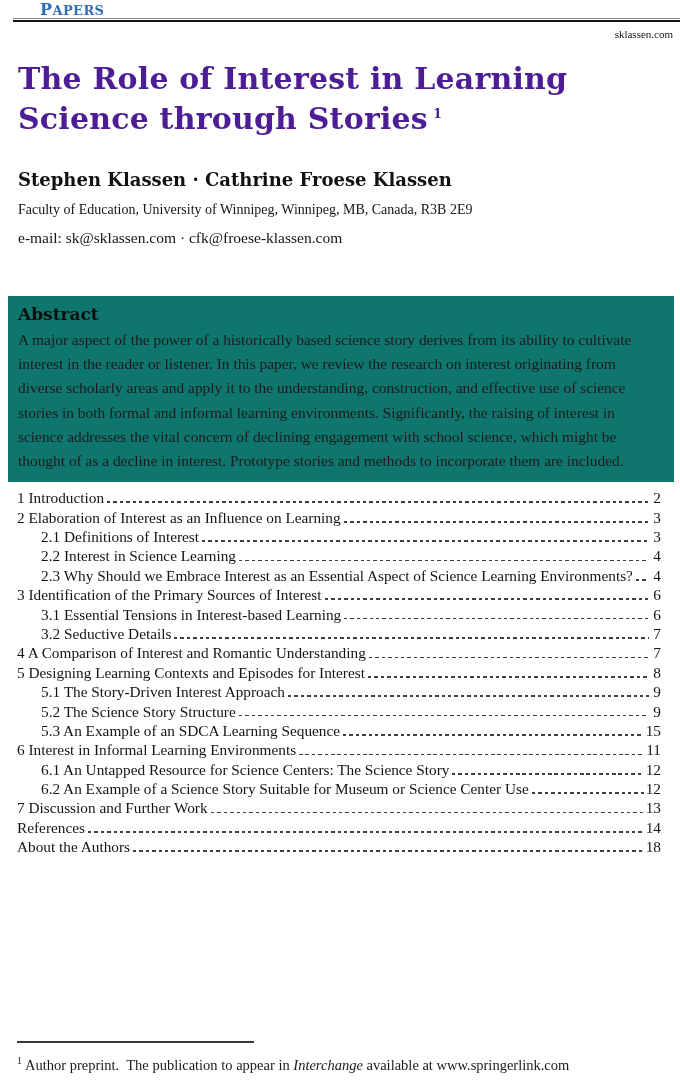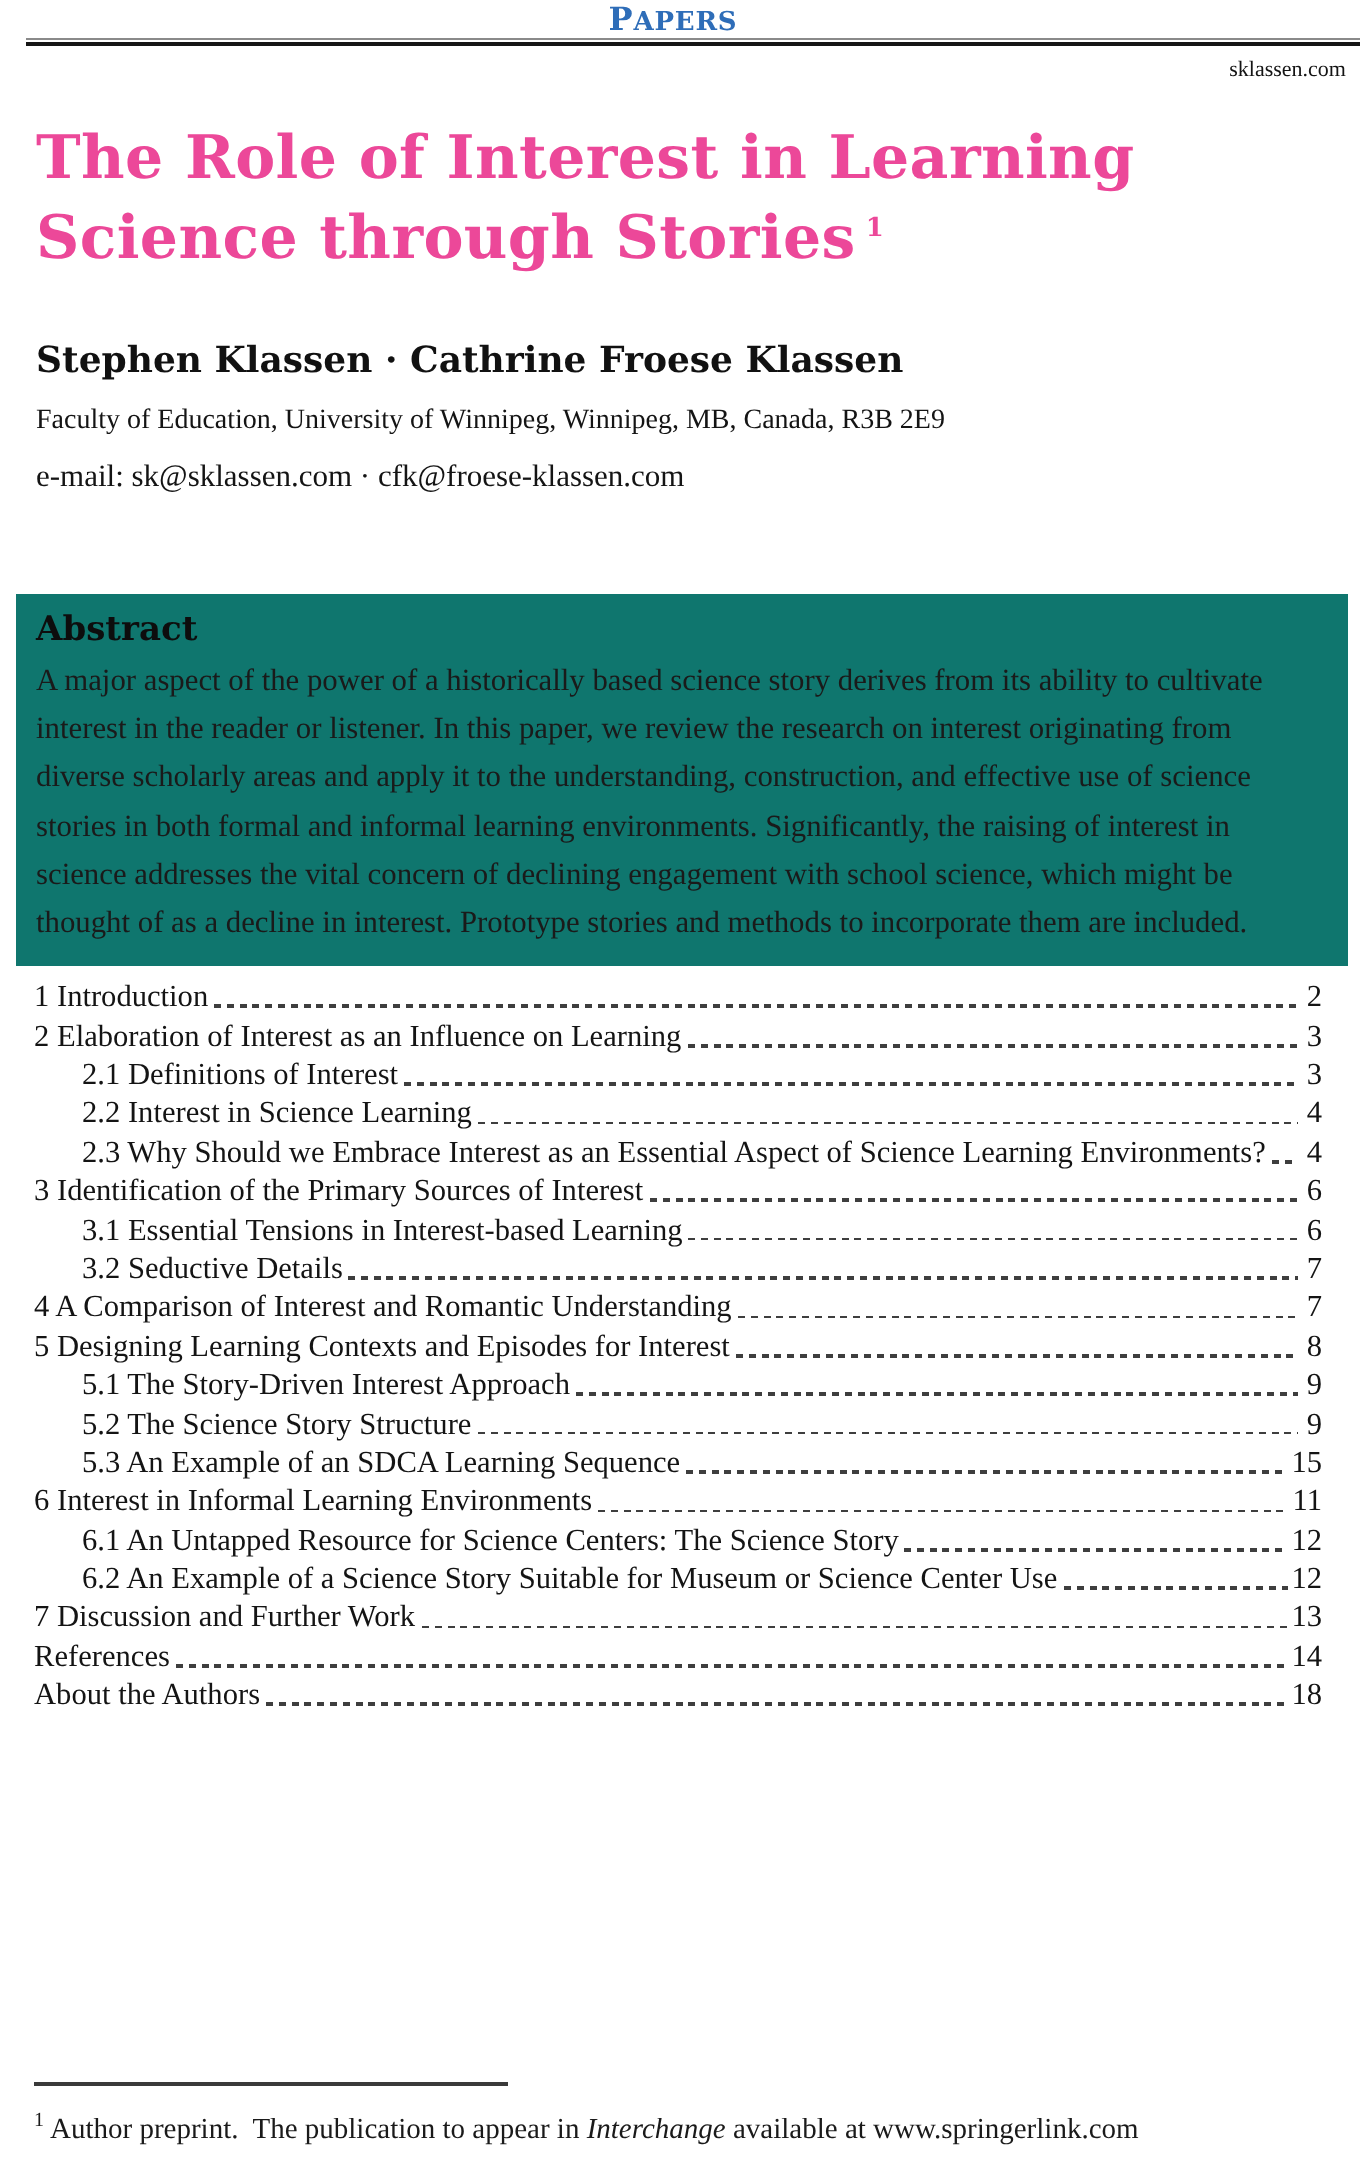--- a/index.html
+++ b/index.html
@@ -10,27 +10,28 @@
     background: #ffffff;
     font-family: "Liberation Serif", serif;
     color: #141414;
     overflow: hidden;
     box-sizing: border-box;
   }
 
   
   .brand {
     margin: 2px 7px 0 0;
-    text-align: center;
+    text-align: left;
     font-family: "DejaVu Serif", serif;
     font-weight: bold;
     color: #2e6db8;
     font-size: 13px;
     letter-spacing: 0.4px;
     line-height: 15px;
+    padding-left: 40px;
   }
   .brand::first-letter { font-size: 16px; }
   .header-rule {
     margin-left: 13px;
     height: 1px;
     border-top: 1px solid #8a8a8a;
     border-bottom: 2px solid #161616;
   }
   .site {
     margin: 3px 7px 0 0;
@@ -39,21 +40,21 @@
     line-height: 18px;
   }
 
   
   .title {
     margin: 16px 20px 0 18px;
     font-family: "DejaVu Serif", serif;
     font-weight: bold;
     font-size: 30px;
     line-height: 40px;
-    color: #ec4899;
+    color: #4c1d95;
     letter-spacing: 0.2px;
   }
   .title .tline { display: block; }
   .title sup {
     font-size: 13px;
     vertical-align: super;
     margin-left: 5px;
     line-height: 0;
   }
   .authors {

